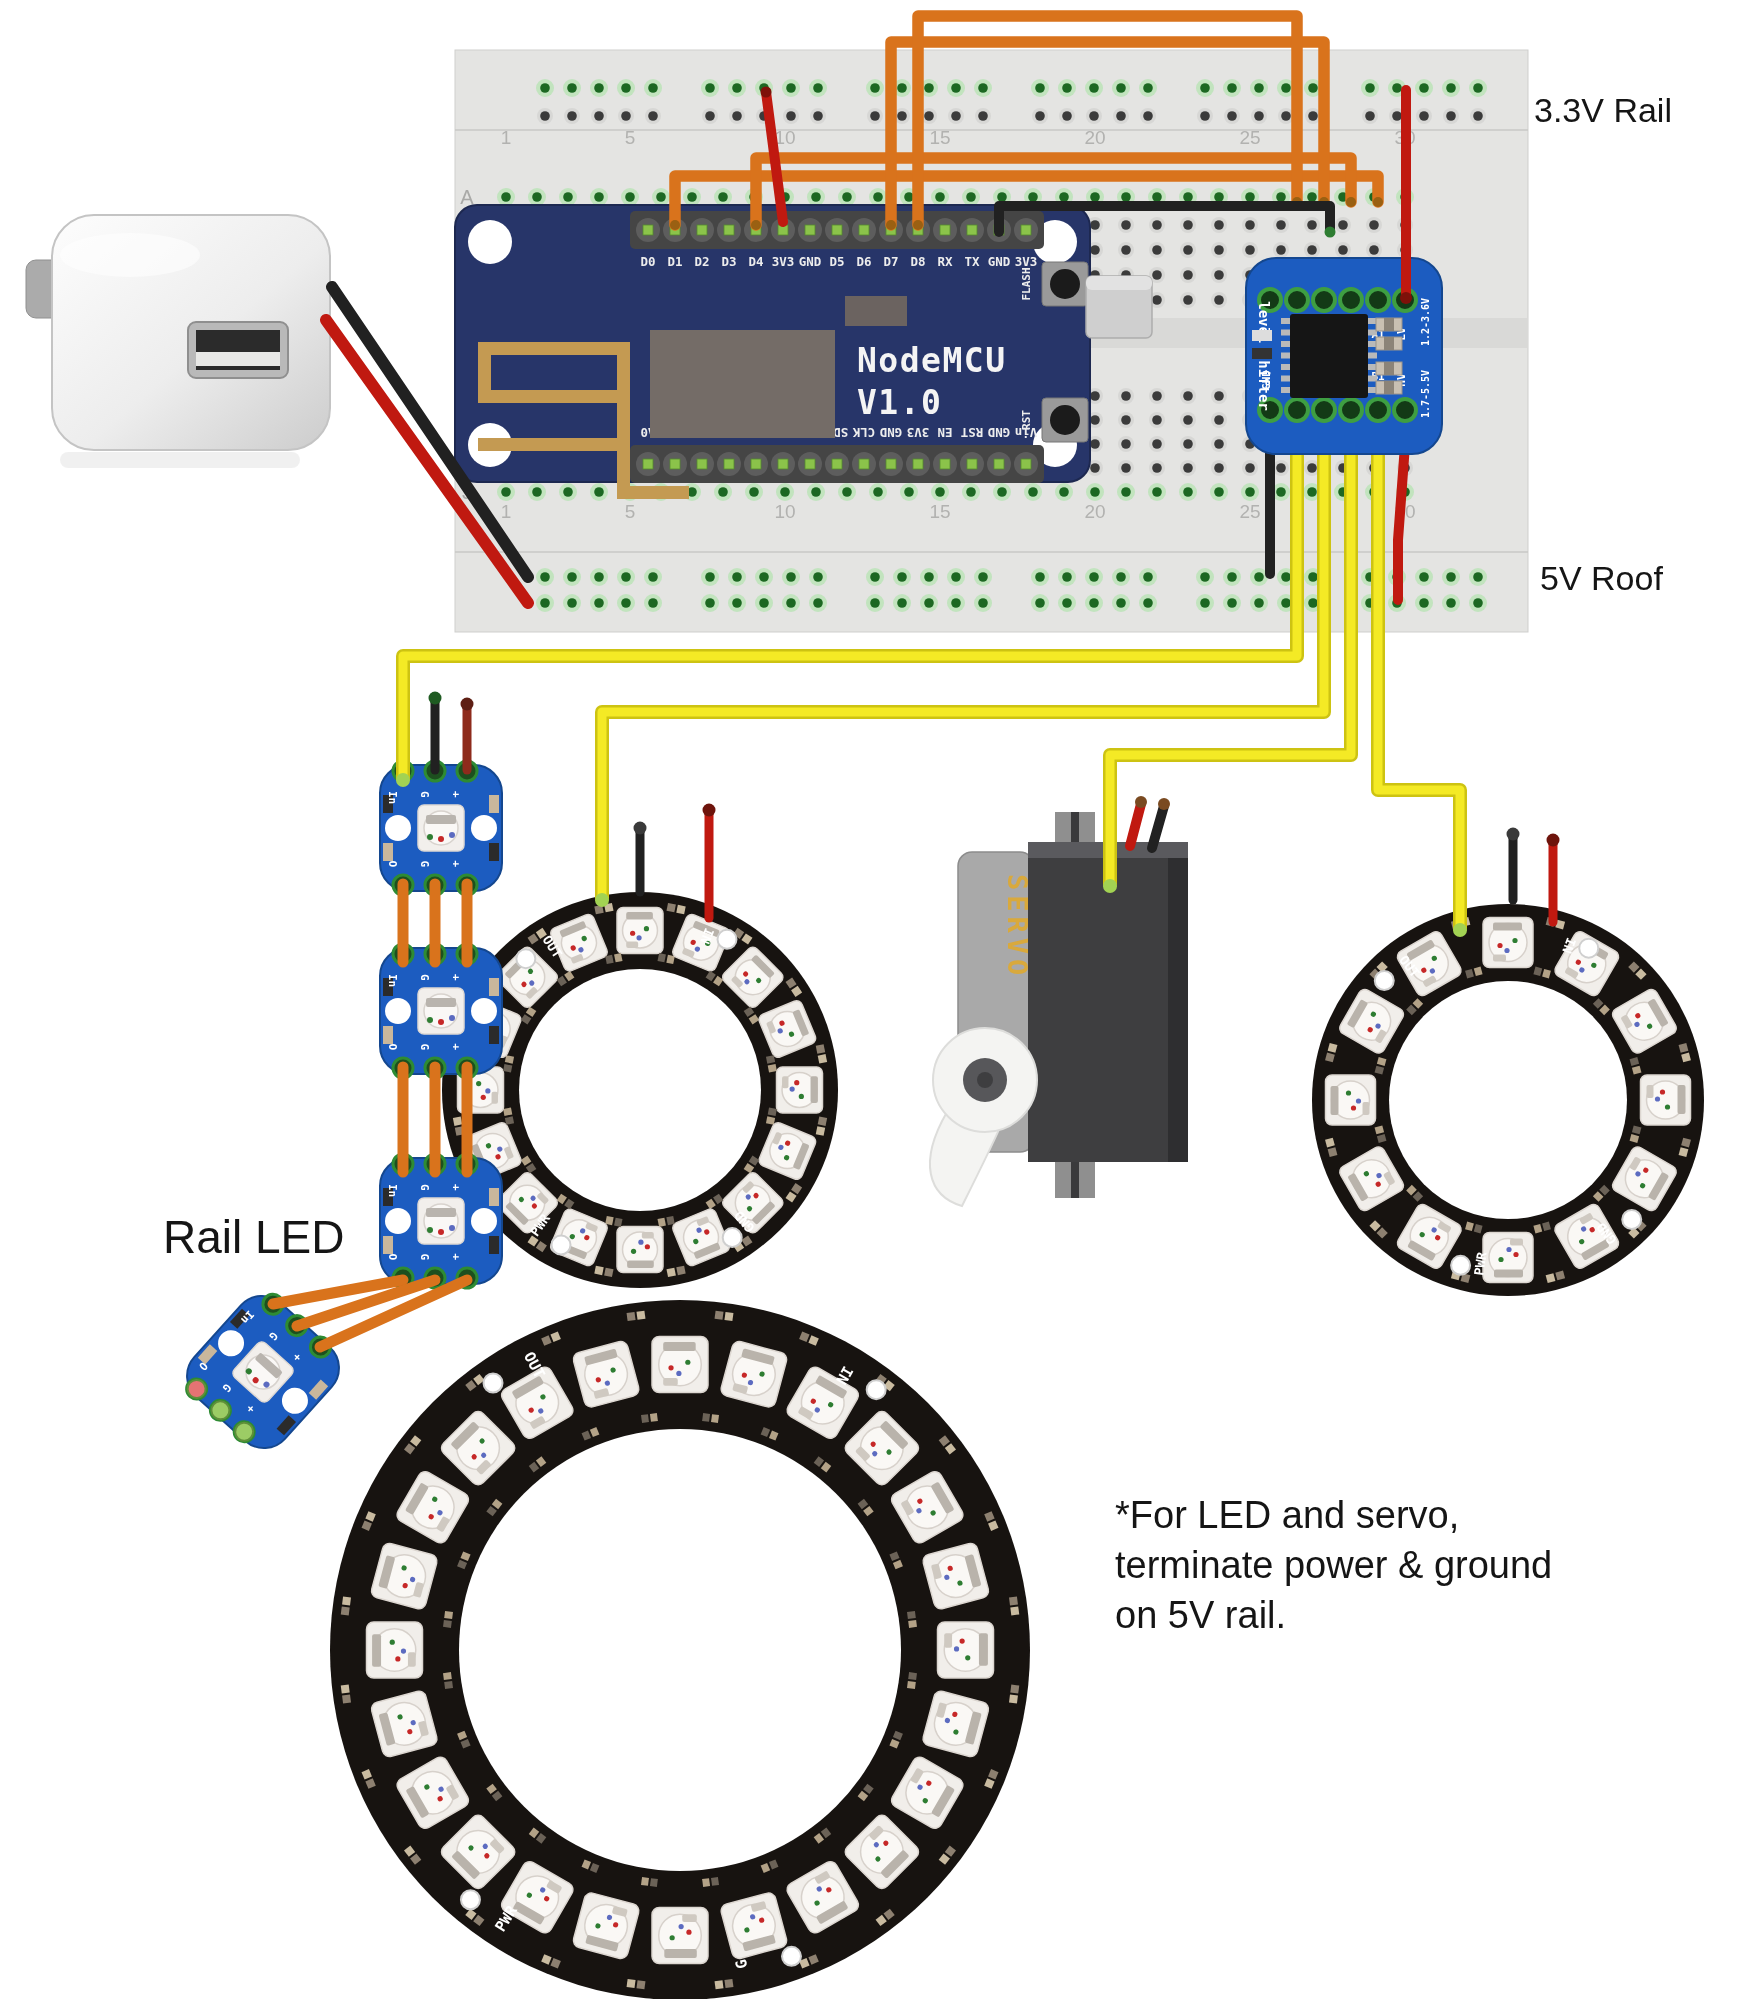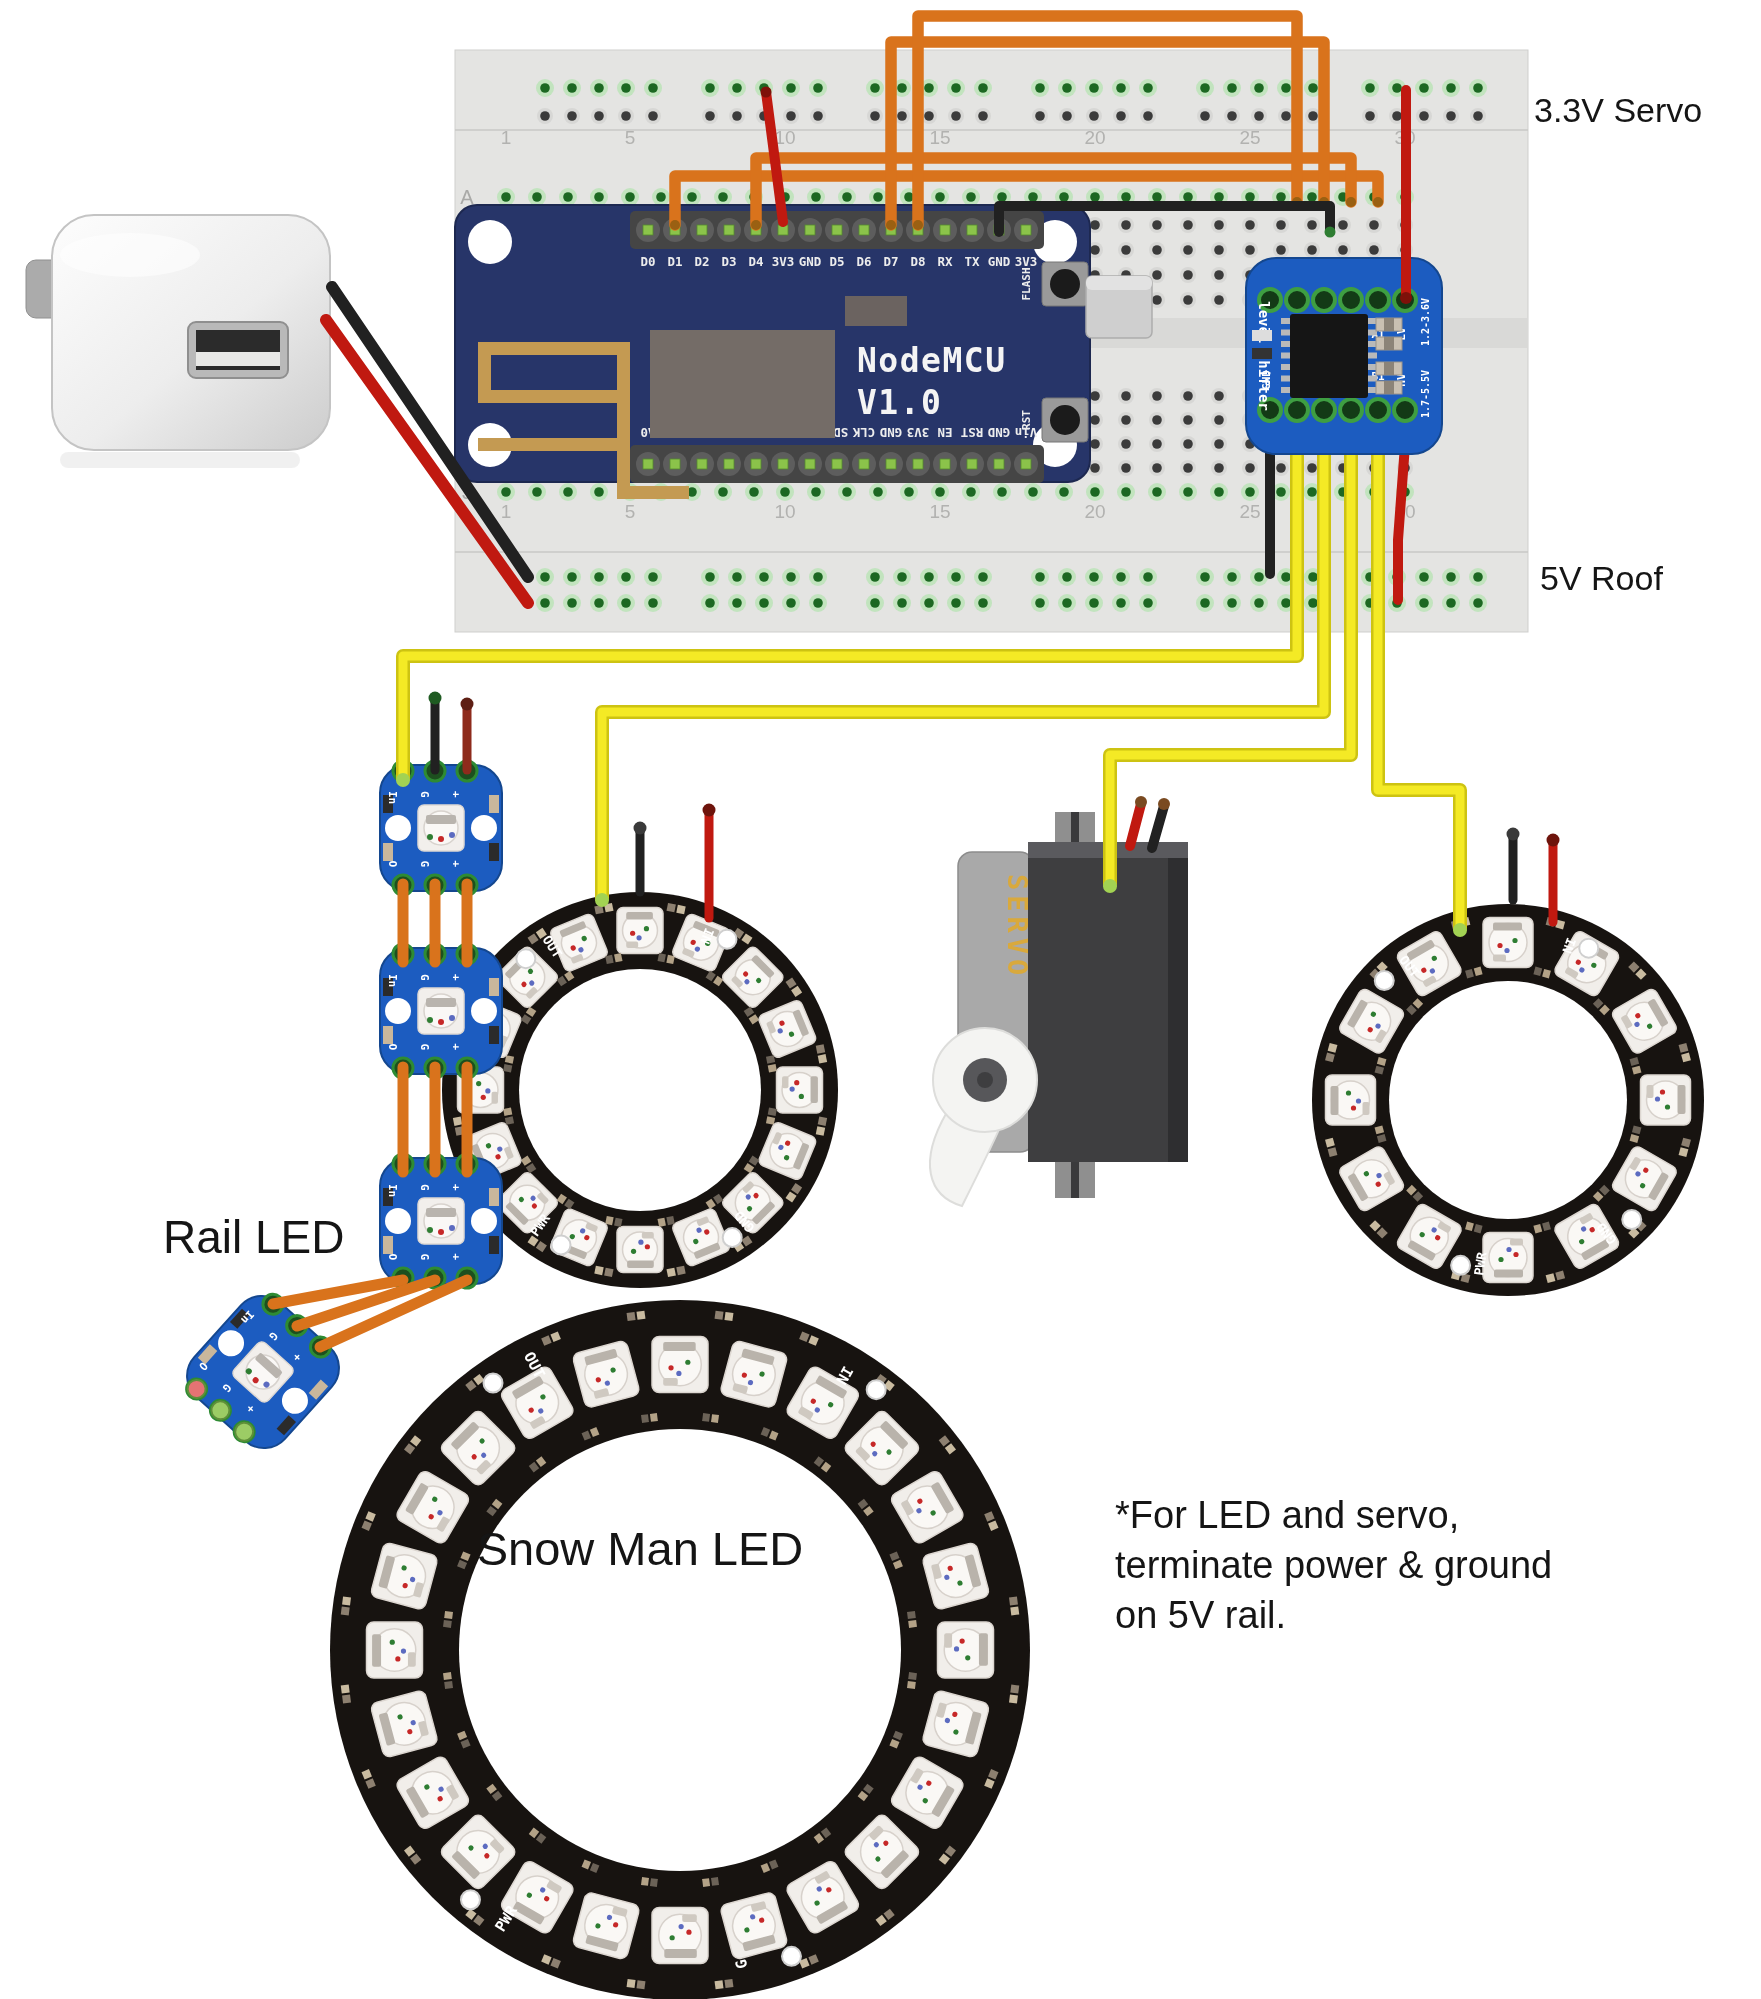--- a/index.html
+++ b/index.html
@@ -2170,20 +2170,19 @@
         <rect x="1384" y="362" width="10" height="13" fill="#8C8478"></rect>
         <rect x="1376" y="381" width="26" height="13" fill="#C9C0B2" stroke="#9A938A" stroke-width="1"></rect>
         <rect x="1384" y="381" width="10" height="13" fill="#8C8478"></rect>
         <rect x="1252" y="330" width="20" height="11" fill="#DDDDDD"></rect>
         <rect x="1252" y="348" width="20" height="11" fill="#333333"></rect>
       </g>
       <path d="M1406,90 V296" stroke="#C01910" stroke-width="10" fill="none" stroke-linecap="round" stroke-linejoin="round"></path>
       <circle cx="1406" cy="298" r="6" fill="#7E1109"></circle>
     </svg>
 
-  <div class="lbl" style="left:1534px;top:88px;font-size:34px">3.3V Servo</div>
+  <div class="lbl" style="left:1534px;top:88px;font-size:34px">3.3V Rail</div>
   <div class="lbl" style="left:1540px;top:556px;font-size:34px">5V Roof</div>
   <div class="lbl" style="left:163px;top:1208px;font-size:46px">Rail LED</div>
-  <div class="lbl" style="left:400px;top:1518px;width:480px;text-align:center;font-size:47px">Snow Man LED</div>
   <div class="lbl" style="left:1115px;top:1490px;font-size:38px;line-height:1.32">*For LED and servo,
  terminate power &amp; ground
  on 5V rail.</div>
 </div>
 
 </body></html>

